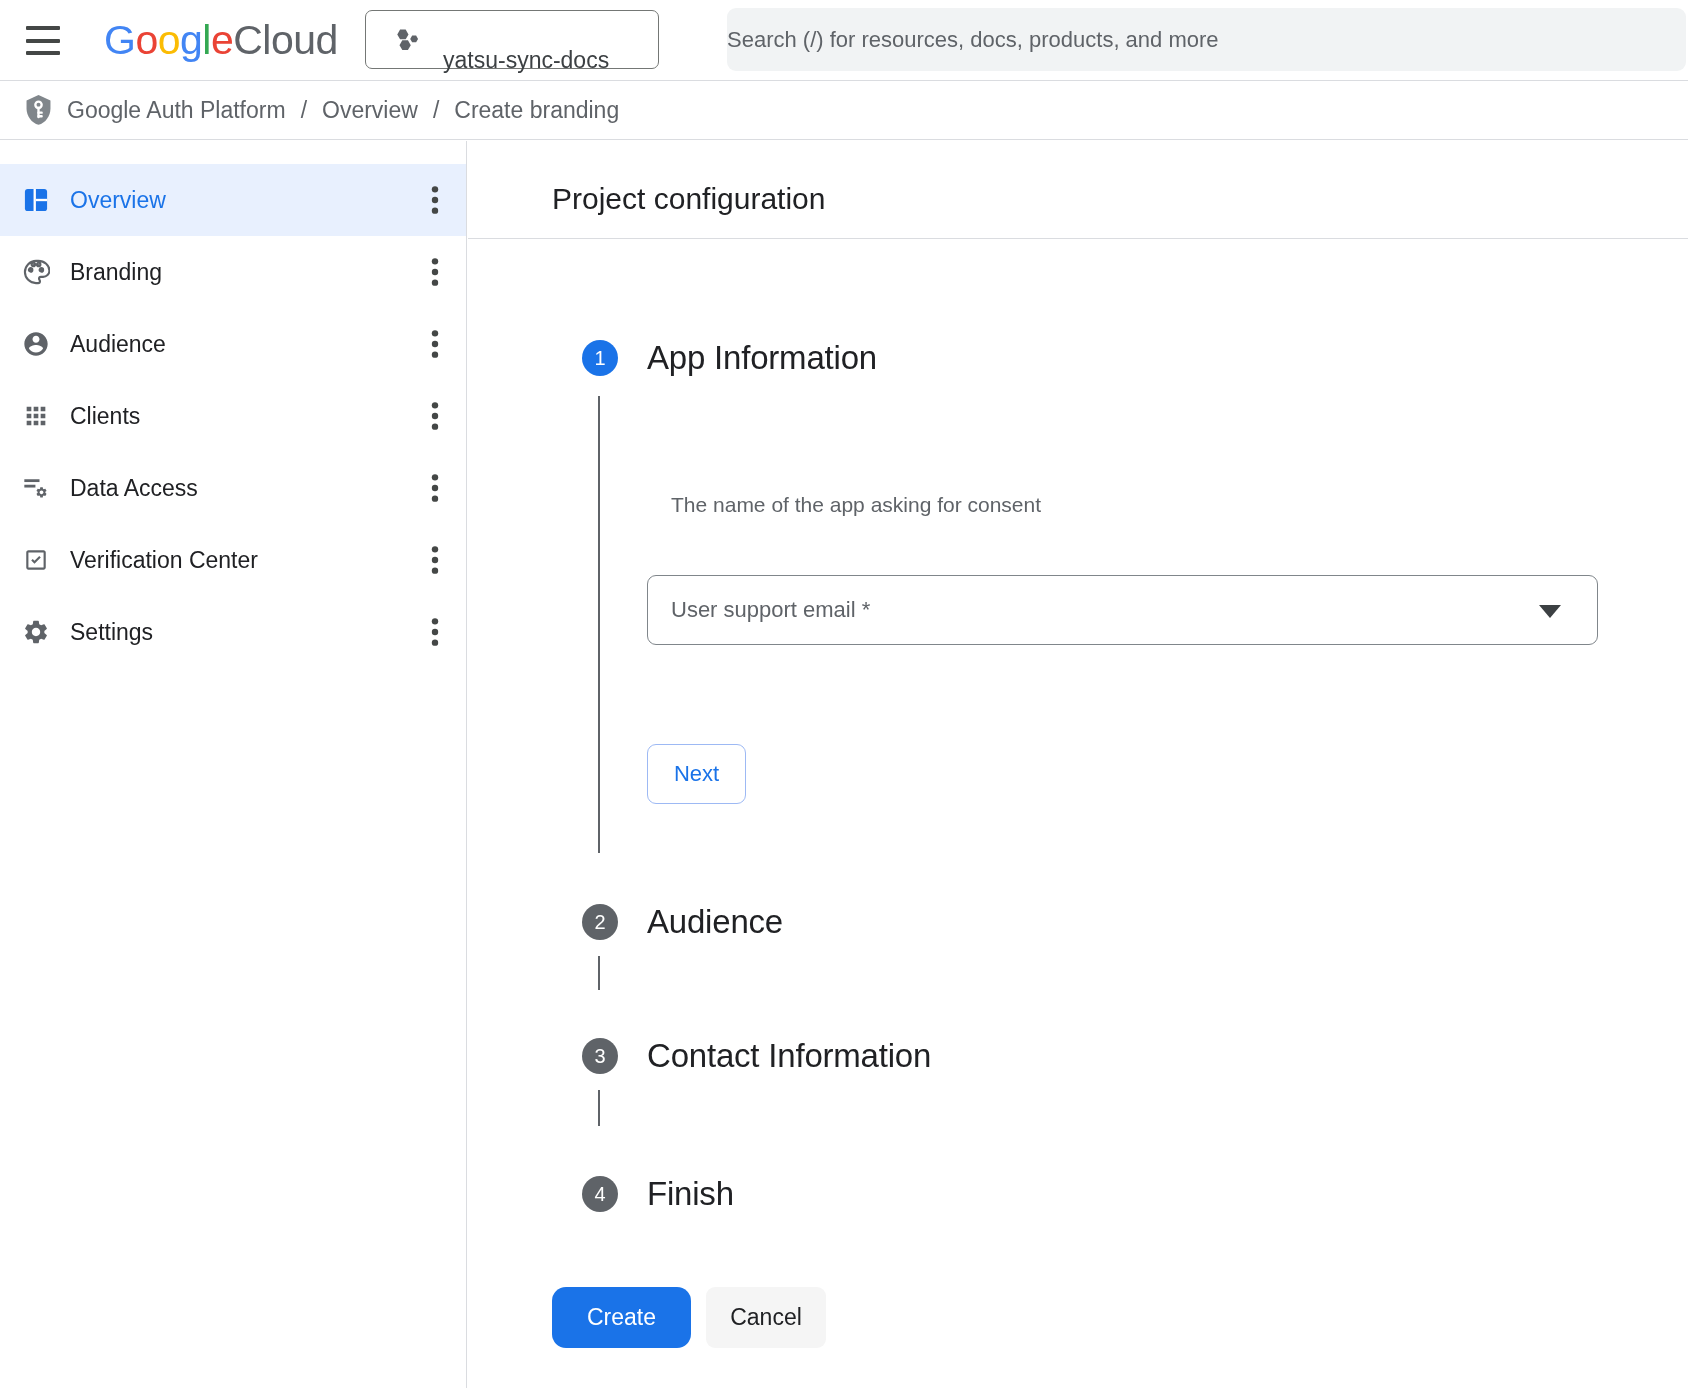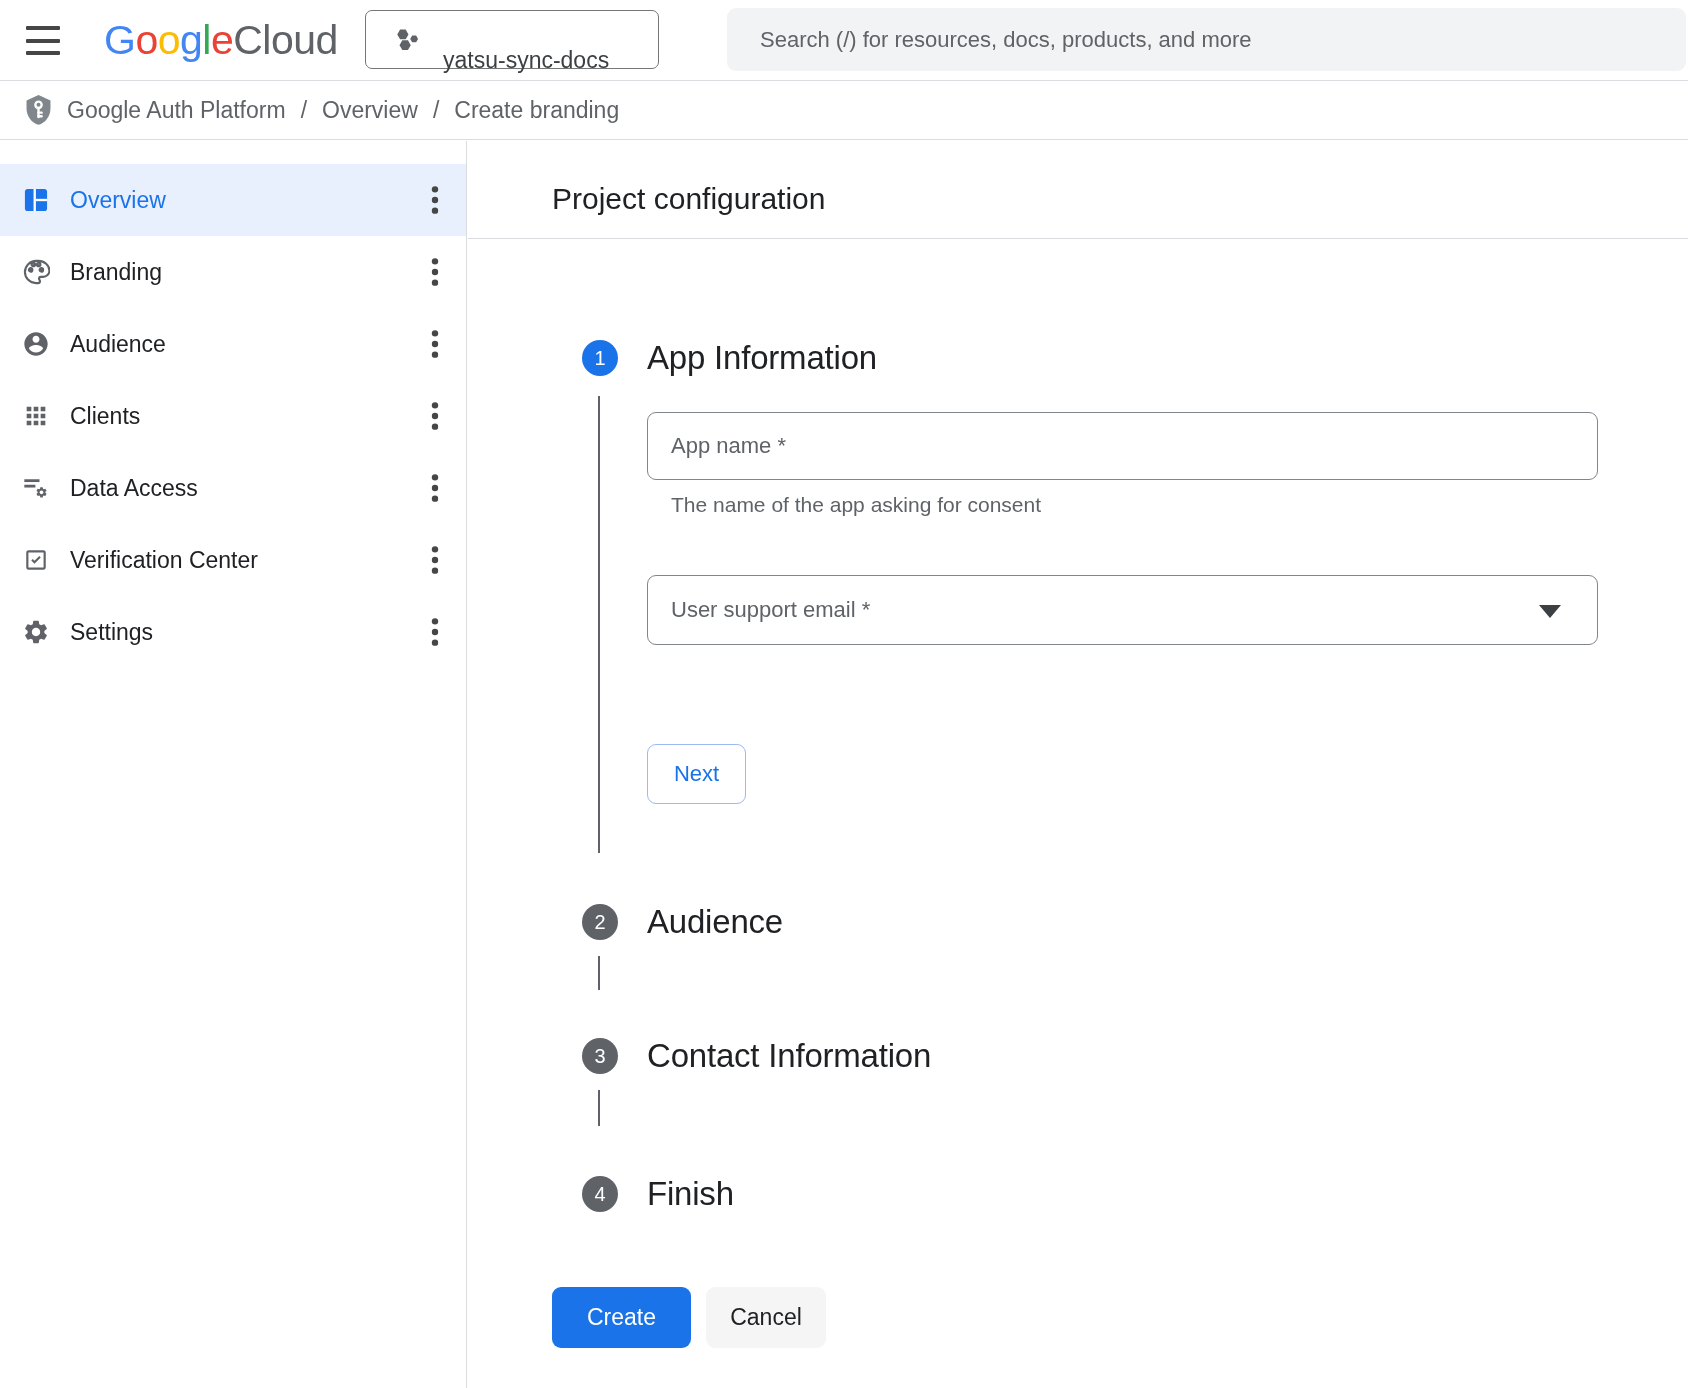--- a/index.html
+++ b/index.html
@@ -10,21 +10,21 @@
   
   .topbar { position:absolute; left:0; top:0; width:1688px; height:81px; background:#fff; border-bottom:1px solid #dadce0; }
   .hamburger { position:absolute; left:26px; top:26px; width:36px; height:29px; display:flex; flex-direction:column; justify-content:space-between; cursor:pointer; }
   .hamburger span { display:block; width:34px; height:4px; background:#444746; border-radius:1px; }
   .logo { position:absolute; left:104px; top:0; height:80px; display:flex; align-items:center; font-size:41px; font-weight:500; letter-spacing:-0.5px; }
   .logo .cloud { color:#5f6368; font-weight:400; }
   .proj-box { position:absolute; left:365px; top:10px; width:294px; height:59px; border:1px solid #747775; border-radius:7px; display:flex; align-items:center; background:#fff; cursor:pointer; }
   .proj-box svg { margin-left:29px; }
   .proj-name { margin-left:21px; font-size:23px; color:#3c4043;margin-top:42px; }
   .search-box { position:absolute; left:727px; top:8px; width:959px; height:63px; }
-  .search-box input { width:100%; height:100%; background:#f1f3f4; border:none; border-radius:9px; padding-left:33px; font-size:22px; color:#202124; font-family:inherit; outline:none; }
+  .search-box input { width:100%; height:100%; background:#f1f3f4; border:none; border-radius:9px; font-size:22px; color:#202124; font-family:inherit; outline:none; }
   .search-box input::placeholder { color:#5f6368; opacity:1; }
 
   
   .crumbbar { position:absolute; left:0; top:81px; width:1688px; height:59px; background:#fff; border-bottom:1px solid #dadce0; display:flex; align-items:center; }
   .crumbbar .shield { margin-left:22px; width:33px; height:41px; }
   .crumb { font-size:23px; font-weight:500; color:#5f6368; }
   .crumb-sep { font-size:23px; font-weight:400; color:#5f6368; margin:0 15px; }
   .crumb-first { margin-left:12px; }
 
   
@@ -51,21 +51,21 @@
   .select-field { position:absolute; left:647px; width:951px; height:70px; border:1px solid #80868b; border-radius:9px; background:#fff; display:flex; align-items:center; cursor:pointer; }
   .select-field .sel-label { margin-left:23px; font-size:22px; color:#5f6368; }
   .dd-arrow { position:absolute; right:36px; top:29px; width:0; height:0; border-left:11px solid transparent; border-right:11px solid transparent; border-top:13px solid #3c4043; }
 
   .helper { position:absolute; left:671px; font-size:21px; color:#5f6368; line-height:30px; white-space:nowrap; }
   .helper a { color:#1a73e8; text-decoration:underline; cursor:pointer; }
   .ext-icon { display:inline-block; vertical-align:-3px; margin-left:5px; }
 
   .next-btn { position:absolute; left:647px; top:744px; width:99px; height:60px; border:1.5px solid #9db9f4; border-radius:9px; background:#fff; color:#1a73e8; font-size:22px; font-weight:500; display:flex; align-items:center; justify-content:center; cursor:pointer; }
 
-  .create-btn { position:absolute; left:552px; top:1287px; width:139px; height:61px; border:none; border-radius:9px; background:#1a73e8; color:#fff; font-size:23px; font-weight:500; display:flex; align-items:center; justify-content:center; cursor:pointer; }
+  .create-btn { position:absolute; left:552px; top:1287px; width:139px; height:61px; border:none; border-radius:14px; background:#1a73e8; color:#fff; font-size:23px; font-weight:500; display:flex; align-items:center; justify-content:center; cursor:pointer; }
   .cancel-btn { position:absolute; left:706px; top:1287px; width:120px; height:61px; border:none; border-radius:9px; background:#f5f5f5; color:#202124; font-size:23px; font-weight:500; display:flex; align-items:center; justify-content:center; cursor:pointer; }
 </style>
 </head>
 <body>
 
 <div id="canvas">
 
   <div class="topbar">
     <div class="hamburger">
       <span></span>
@@ -254,23 +254,20 @@
 
   <div class="page-title">Project configuration</div>
   <div class="title-divider"></div>
 
   <div class="step-circle active" style="top:340px;">
     <span>1</span>
   </div>
   <div class="step-title" style="top:340px;">App Information</div>
   <div class="connector" style="top:396px; height:457px;"></div>
 
-  <div class="text-field" style="top:412px;">
-    <input type="text" placeholder="App name *" style="">
-  </div>
   <div class="helper" style="top:490px;">The name of the app asking for consent</div>
 
   <div class="select-field" style="top:575px;">
     <span class="sel-label">User support email *</span>
     <span class="dd-arrow"></span>
   </div>
 
   <div class="next-btn">
     <span>Next</span>
   </div>

